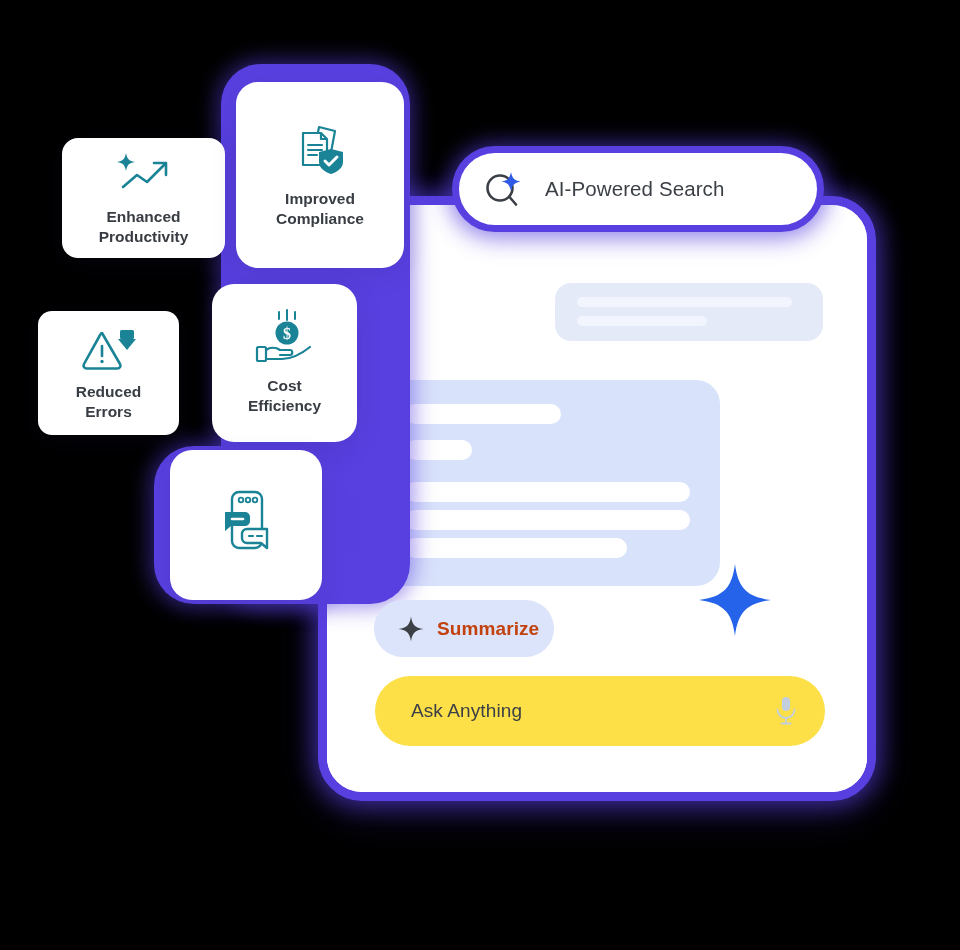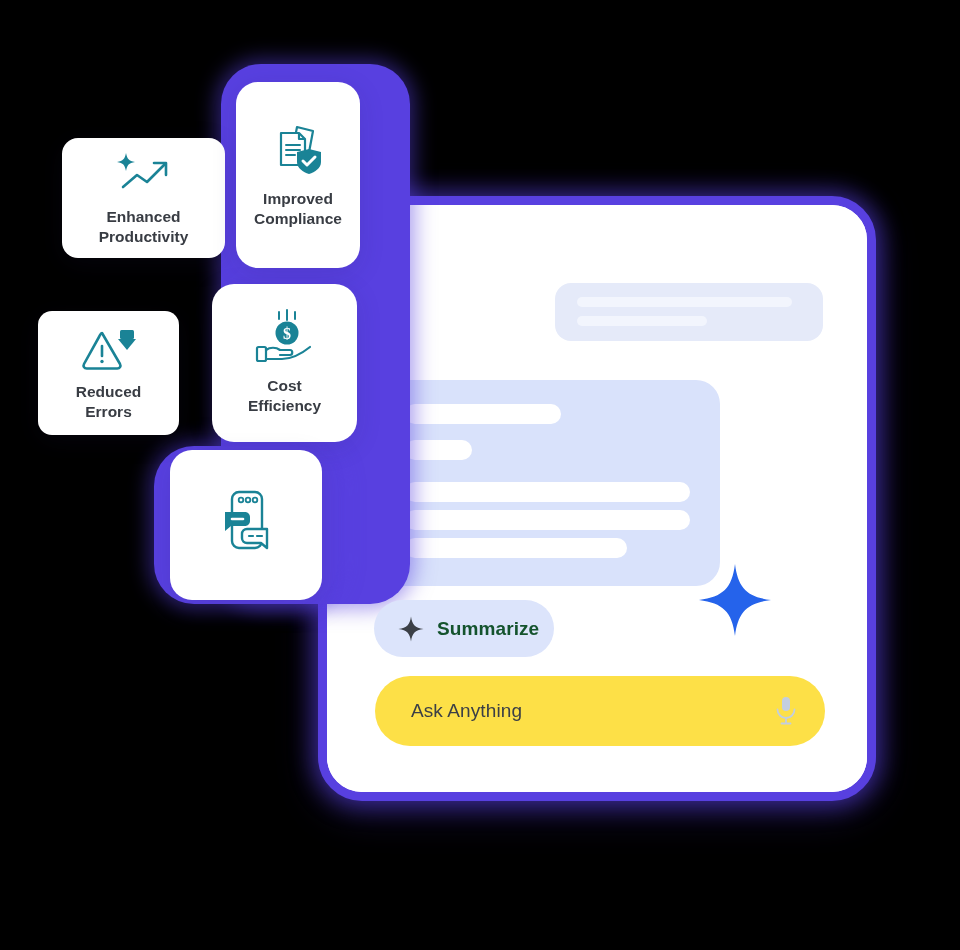--- a/index.html
+++ b/index.html
@@ -134,21 +134,21 @@
     border-radius: 29px;
     display: flex;
     align-items: center;
     padding-left: 24px;
     gap: 13px;
     z-index: 20;
   }
   .summarize-label {
     font-size: 19px;
     font-weight: bold;
-    color: #14532d;
+    color: #c2410c;
     letter-spacing: 0.1px;
   }
 
   
   .ask-input {
     position: absolute;
     left: 375px;
     top: 676px;
     width: 450px;
     height: 70px;
@@ -212,21 +212,21 @@
   .fcard .lbl {
     font-size: 15.5px;
     font-weight: bold;
     color: #383c43;
     line-height: 1.28;
     text-align: center;
     white-space: pre-line;
   }
 
   #card-productivity { left: 62px;  top: 138px; width: 163px; height: 120px; border-radius: 16px; }
-  #card-compliance   { left: 236px; top: 82px;  width: 124px; height: 186px; align-items: center; }
+  #card-compliance   { left: 236px; top: 82px;  width: 168px; height: 186px; align-items: center; }
   #card-errors       { left: 38px;  top: 311px; width: 141px; height: 124px; border-radius: 14px; }
   #card-cost         { left: 212px; top: 284px; width: 145px; height: 158px; }
   #card-ux           { left: 170px; top: 450px; width: 152px; height: 150px; }
 
   svg { display: block; overflow: visible; }
 </style>
 </head>
 <body>
 
 <div id="stage">
@@ -268,20 +268,30 @@
     <span class="mic-wrap">
       <svg width="26" height="32" viewBox="0 0 26 32">
         <rect x="9" y="2" width="8" height="14" rx="4" fill="#C3CEDE"></rect>
         <path d="M4.5 14.5 a8.5 8.5 0 0 0 17 0" fill="none" stroke="#C3CEDE" stroke-width="1.8" stroke-linecap="round"></path>
         <line x1="13" y1="23" x2="13" y2="28" stroke="#C3CEDE" stroke-width="1.8" stroke-linecap="round"></line>
         <line x1="8.5" y1="28.5" x2="17.5" y2="28.5" stroke="#C3CEDE" stroke-width="1.8" stroke-linecap="round"></line>
       </svg>
     </span>
   </div>
 
+  <div class="search-bar">
+    <span class="search-icon-wrap">
+      <svg width="46" height="46" viewBox="0 0 46 46">
+        <circle cx="19" cy="22" r="12.5" fill="none" stroke="#3b3f46" stroke-width="2.6"></circle>
+        <line x1="28.5" y1="31" x2="35" y2="38.5" stroke="#3b3f46" stroke-width="2.6" stroke-linecap="round"></line>
+        <path d="M30 6 C31.3 12.4 33.2 14.3 39.6 15.6 C33.2 16.9 31.3 18.8 30 25.2 C28.7 18.8 26.8 16.9 20.4 15.6 C26.8 14.3 28.7 12.4 30 6 Z" fill="#2F5BE8"></path>
+      </svg>
+    </span>
+    <span class="search-text">AI-Powered Search</span>
+  </div>
 
   <div class="purple-rail"></div>
   <div class="purple-rail-b"></div>
 
   <div class="fcard" id="card-productivity">
     <span class="ico">
       <svg width="66" height="48" viewBox="0 0 66 48">
         <path d="M15 4 C16.2 10.2 17.8 11.8 24 13 C17.8 14.2 16.2 15.8 15 22 C13.8 15.8 12.2 14.2 6 13 C12.2 11.8 13.8 10.2 15 4 Z" fill="#1A8396"></path>
         <polyline points="12,38 26,26 36,33 53,16" fill="none" stroke="#1A8396" stroke-width="2.6" stroke-linecap="round" stroke-linejoin="round"></polyline>
         <polyline points="43,14 55,14 55,26" fill="none" stroke="#1A8396" stroke-width="2.6" stroke-linecap="round" stroke-linejoin="round"></polyline>

